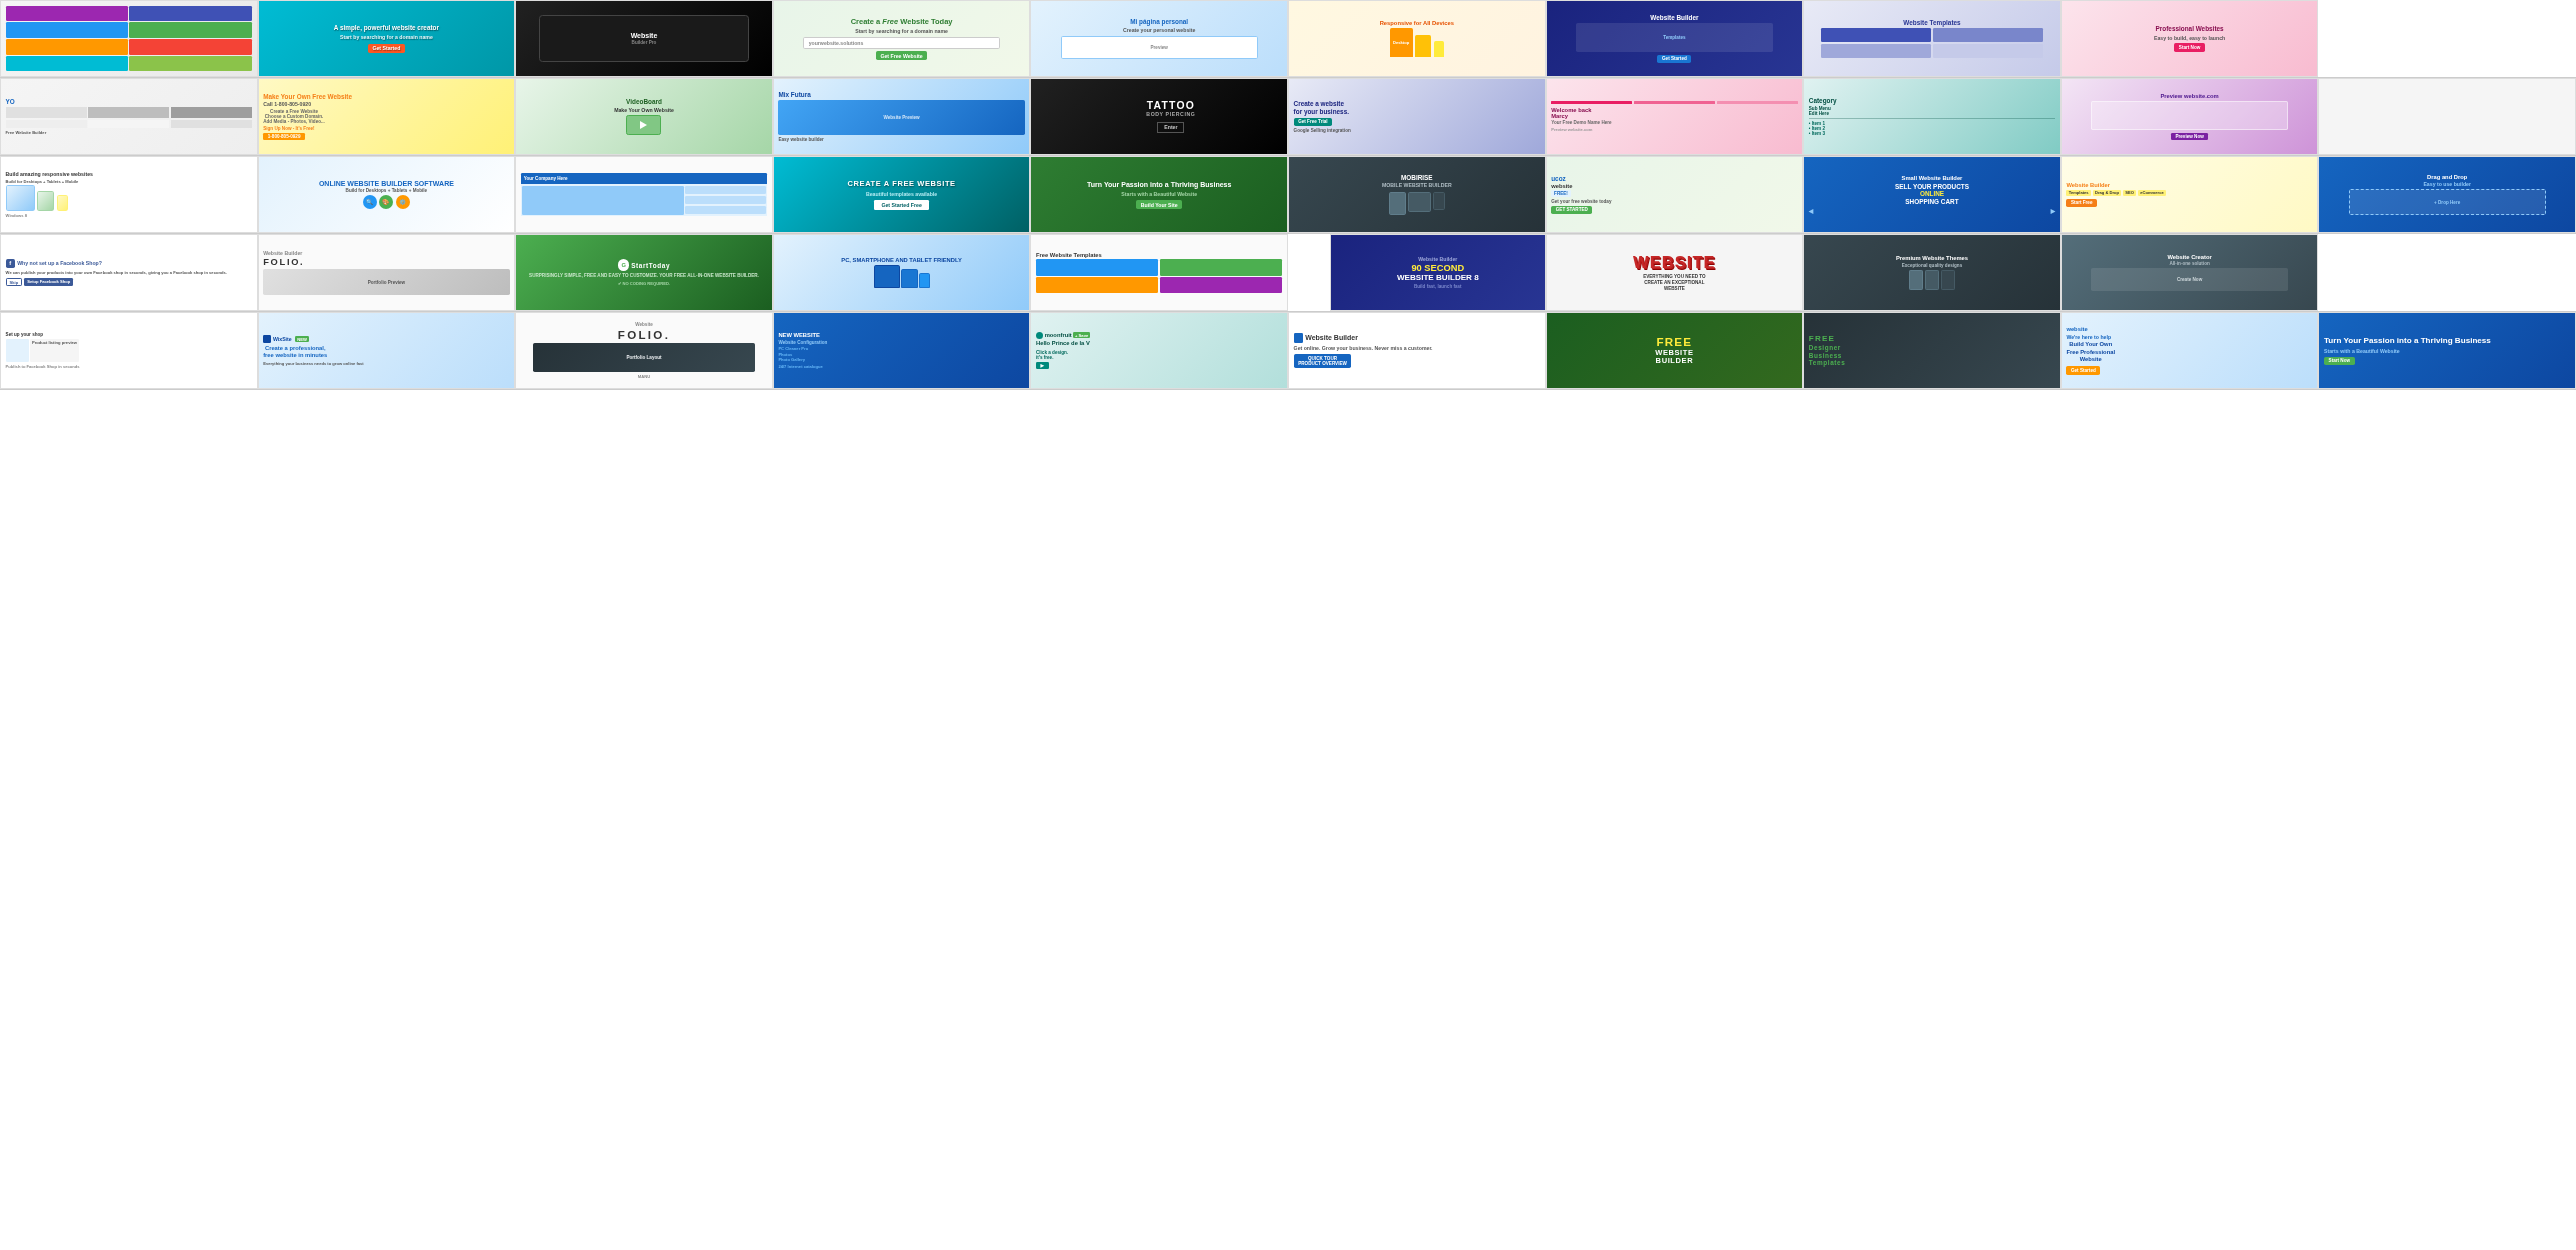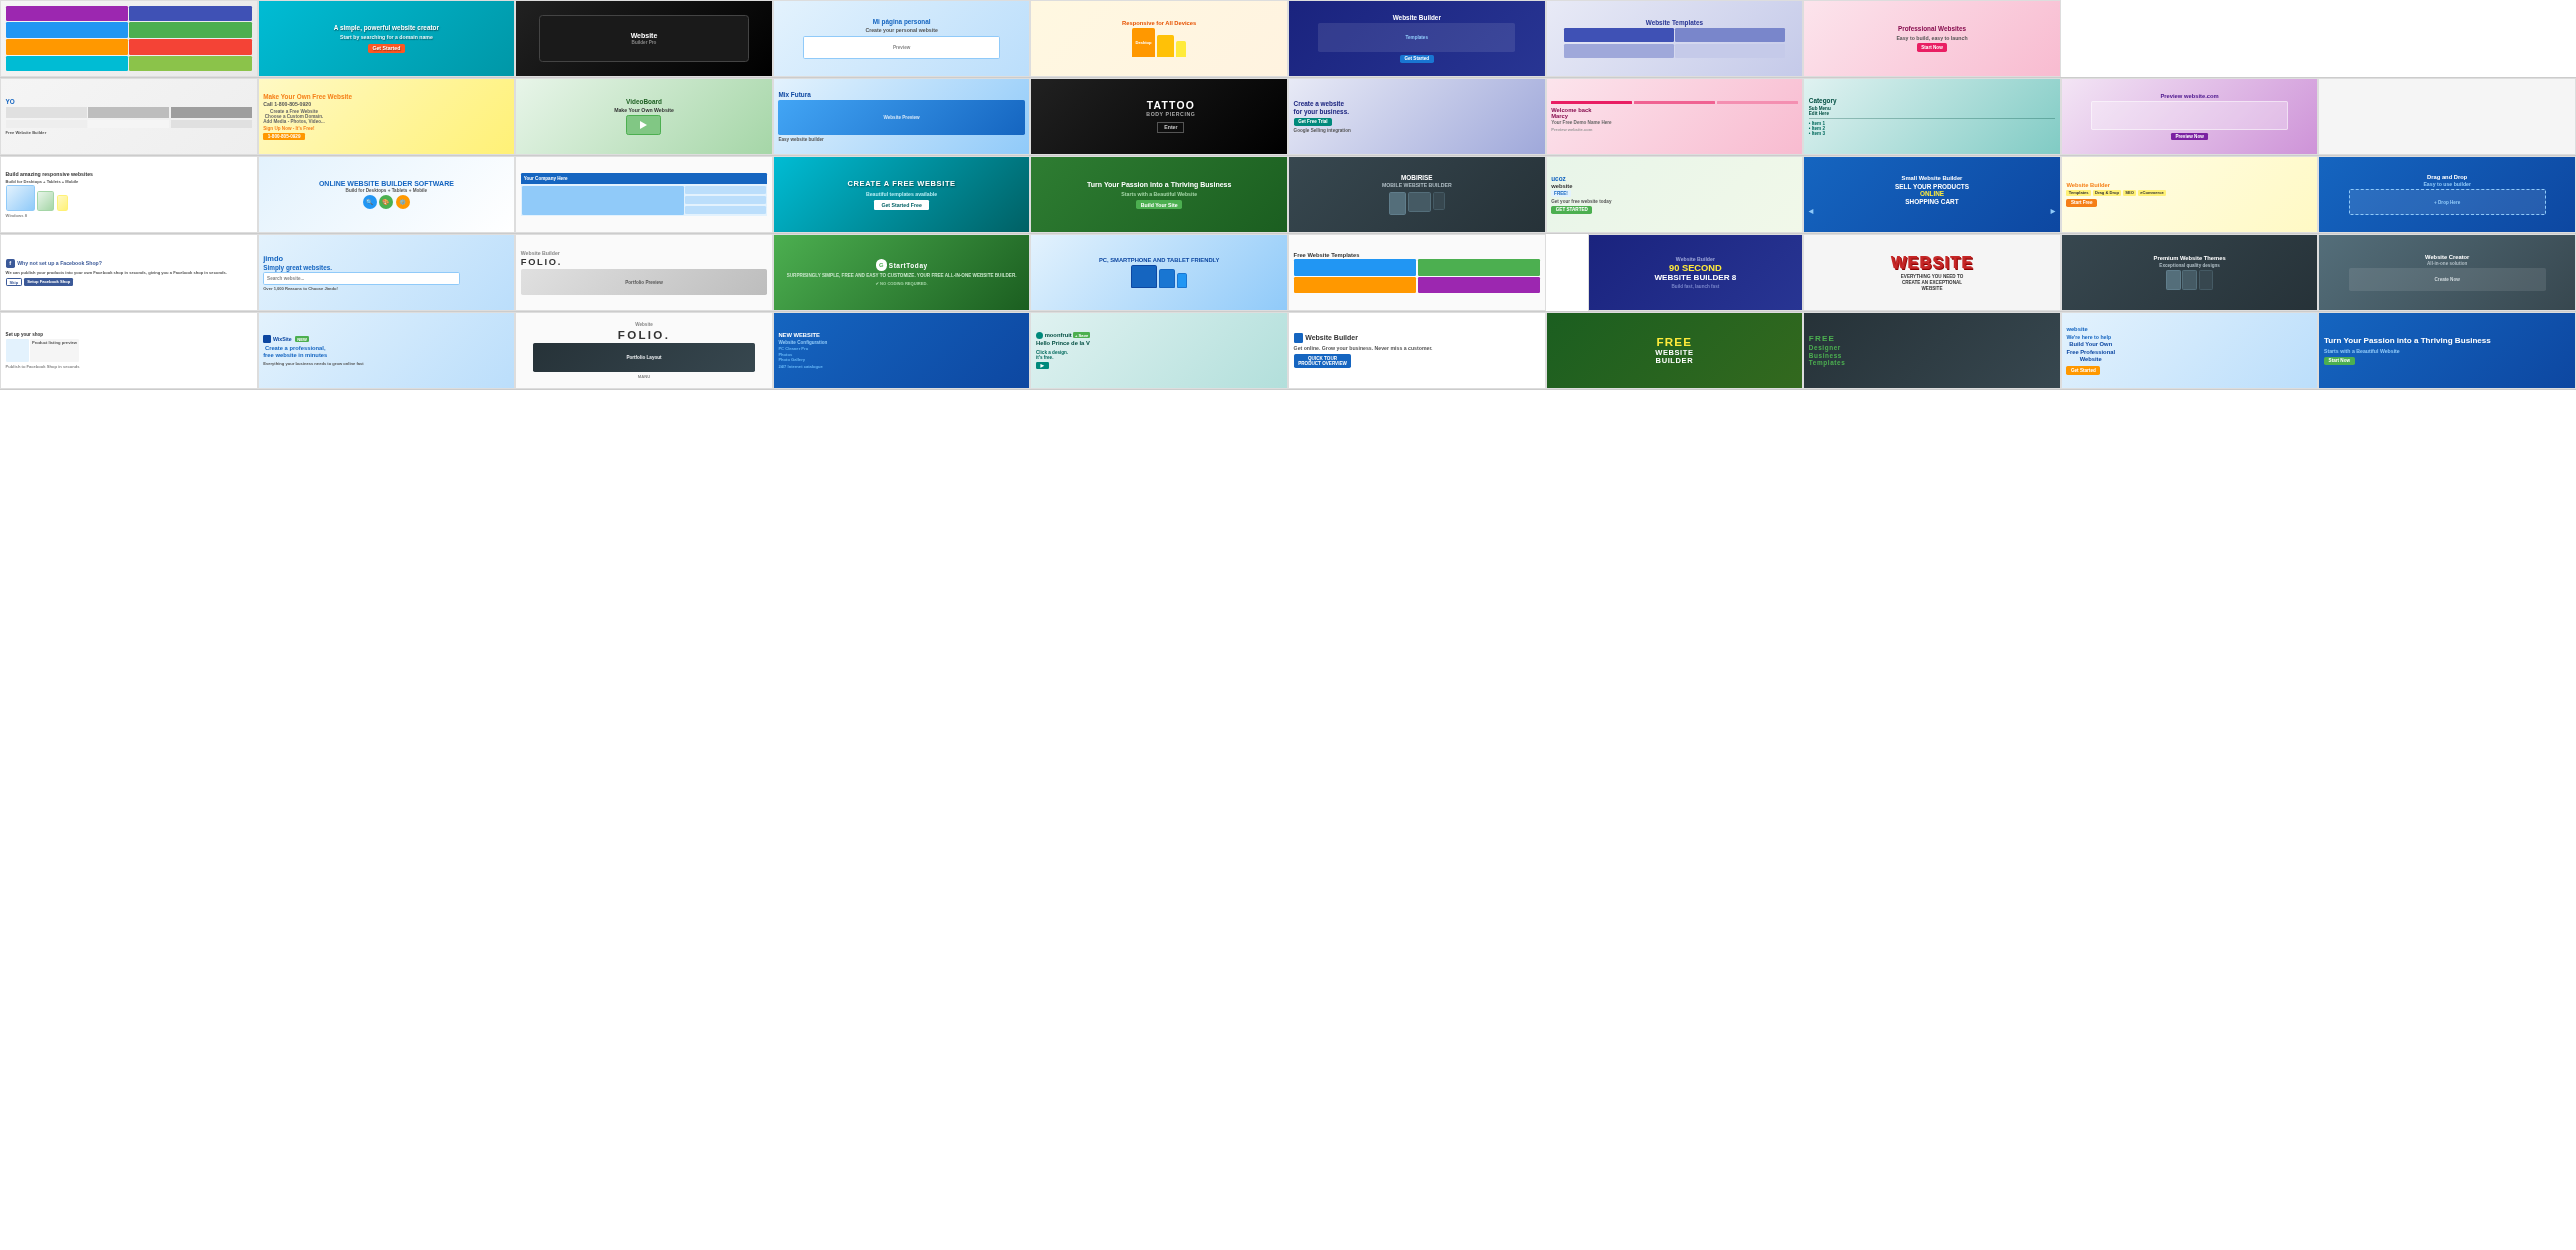--- a/index.html
+++ b/index.html
@@ -196,20 +196,28 @@
     <div class="tile-inner" style="flex-direction:column; background: linear-gradient(135deg, #212121, #000);">
       <div style="width:85%; height:70%; background:#1a1a1a; border-radius:3.5px; border:1.2px solid #444; display:flex; align-items:center; justify-content:center;">
         <div style="font-size:5.2px; color:#aaa; text-align:center;">
           <div style="font-size:7px; font-weight:bold; color:#fff;">Website</div>
           <div style="font-size:4.6px; color:#888; margin-top:1.2px;">Builder Pro</div>
         </div>
       </div>
     </div>
   </div>
 
+  <div class="tile tile-1-4">
+    <div class="tile-inner" style="background: linear-gradient(135deg, #e8f5e9, #f1f8e9); flex-direction:column; justify-content:center;">
+      <div style="font-size:7.5px; font-weight:bold; color:#2e7d32; margin-bottom:2.3px;">Create a <em>Free</em> Website Today</div>
+      <div style="font-size:5.2px; color:#555;">Start by searching for a domain name</div>
+      <div style="margin-top:3.5px; background:#fff; border:0.6px solid #ccc; border-radius:1.7px; padding:1.7px 4.6px; font-size:5.2px; color:#888; width:80%; text-align:left;">yourwebsite.solutions</div>
+      <div class="btn-mock" style="margin-top:2.3px;">Get Free Website</div>
+    </div>
+  </div>
 
   <div class="tile tile-1-5">
     <div class="tile-inner" style="background: linear-gradient(135deg, #e3f2fd, #bbdefb); flex-direction:column;">
       <div style="font-size:6.4px; font-weight:bold; color:#1565c0;">Mi página personal</div>
       <div style="font-size:5.2px; color:#555; margin-top:1.7px;">Create your personal website</div>
       <div style="margin-top:3.5px; width:80%; height:23px; background:#fff; border:0.6px solid #90caf9; border-radius:1.7px; display:flex; align-items:center; justify-content:center; font-size:4.6px; color:#888;">Preview</div>
     </div>
   </div>
 
 
@@ -492,28 +500,20 @@
         <div style="font-size:5.2px; font-weight:bold; color:#3b5998;">Why not set up a Facebook Shop?</div>
       </div>
       <div style="font-size:4.1px; color:#555; line-height:1.4;">We can publish your products into your own Facebook shop in seconds, giving you a Facebook shop in seconds.</div>
       <div style="display:flex; gap:2.3px; margin-top:2.3px;">
         <div style="font-size:4.1px; color:#3b5998; border:0.6px solid #3b5998; padding:0.6px 2.9px; border-radius:1.2px;">Skip</div>
         <div style="font-size:4.1px; background:#3b5998; color:#fff; padding:0.6px 2.9px; border-radius:1.2px;">Setup Facebook Shop</div>
       </div>
     </div>
   </div>
 
-  <div class="tile tile-4-2">
-    <div class="tile-inner" style="background: linear-gradient(135deg, #e3f2fd, #bbdefb); flex-direction:column; align-items:flex-start; padding:4.6px;">
-      <div style="font-size:7.5px; font-weight:bold; color:#1565c0; margin-bottom:1.2px;">jimdo</div>
-      <div style="font-size:6.4px; color:#1565c0; margin-bottom:1.2px;">Simply great websites.</div>
-      <div style="width:80%; height:12.8px; background:#fff; border:0.6px solid #90caf9; border-radius:1.7px; margin-bottom:1.7px; display:flex; align-items:center; padding:0 2.9px; font-size:4.6px; color:#888;">Search website...</div>
-      <div style="font-size:4.1px; color:#555;">Over 1,000 Reasons to Choose Jimdo!</div>
-    </div>
-  </div>
 
   <div class="tile tile-4-3">
     <div class="tile-inner" style="background: #fafafa; flex-direction:column; align-items:flex-start; padding:4.6px;">
       <div style="font-size:5.2px; color:#888; margin-bottom:1.2px;">Website Builder</div>
       <div style="font-size:9.3px; font-weight:900; color:#333; letter-spacing:1.7px; margin-bottom:2.3px;">FOLIO.</div>
       <div style="width:100%; height:26px; background:linear-gradient(135deg, #e0e0e0, #bdbdbd); border-radius:1.7px; display:flex; align-items:center; justify-content:center;">
         <div style="font-size:4.6px; color:#555;">Portfolio Preview</div>
       </div>
     </div>
   </div>

